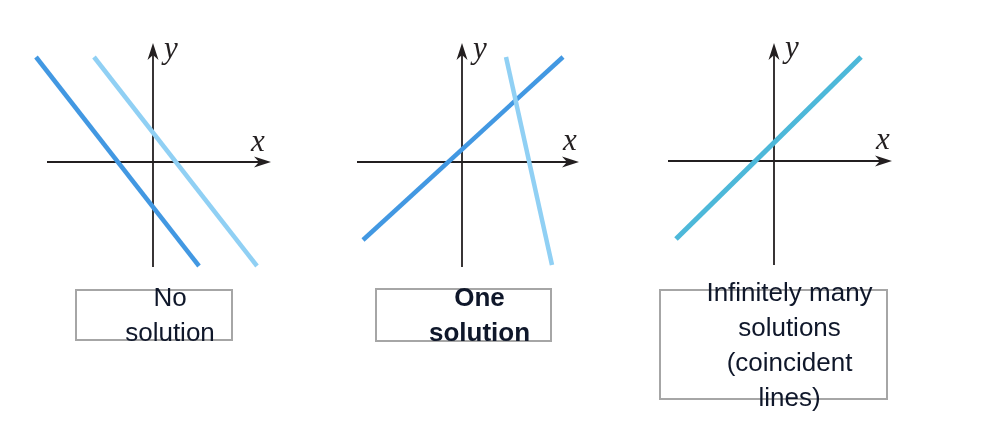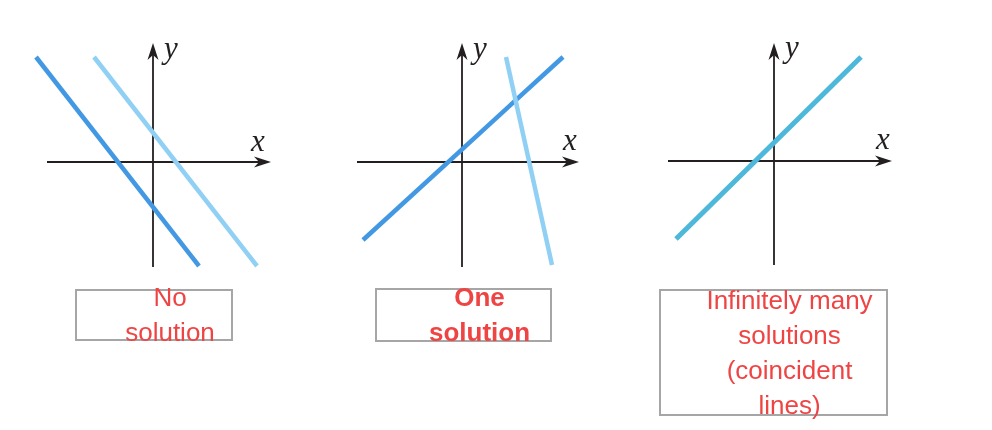--- a/index.html
+++ b/index.html
@@ -28,29 +28,29 @@
   }
   .caption-box {
     position: absolute;
     box-sizing: border-box;
     border: 2px solid #a6a6a6;
     background: #ffffff;
     display: flex;
     align-items: center;
     justify-content: center;
     text-align: center;
-    color: #ef4444;
+    color: #0f172a;
     font-size: 26px;
     line-height: 35px;
     white-space: pre-line;
     padding-left: 32px;
   }
   .box-0 { left: 75px;  top: 289px; width: 158px; height: 52px; }
   .box-1 { left: 375px; top: 288px; width: 177px; height: 54px; font-weight: bold; }
-  .box-2 { left: 659px; top: 289px; width: 229px; height: 127px; }
+  .box-2 { left: 659px; top: 289px; width: 229px; height: 111px; }
 </style>
 </head>
 <body>
 
 <div class="figure">
   <svg width="992" height="430" viewBox="0 0 992 430">
     <g>
         <line x1="47" y1="162" x2="263" y2="162" stroke="#231f20" stroke-width="1.8"></line>
         <polygon points="271,162 254,156.5 259,162 254,167.5" fill="#231f20"></polygon>
         <line x1="153" y1="267" x2="153" y2="51" stroke="#231f20" stroke-width="1.8"></line>

